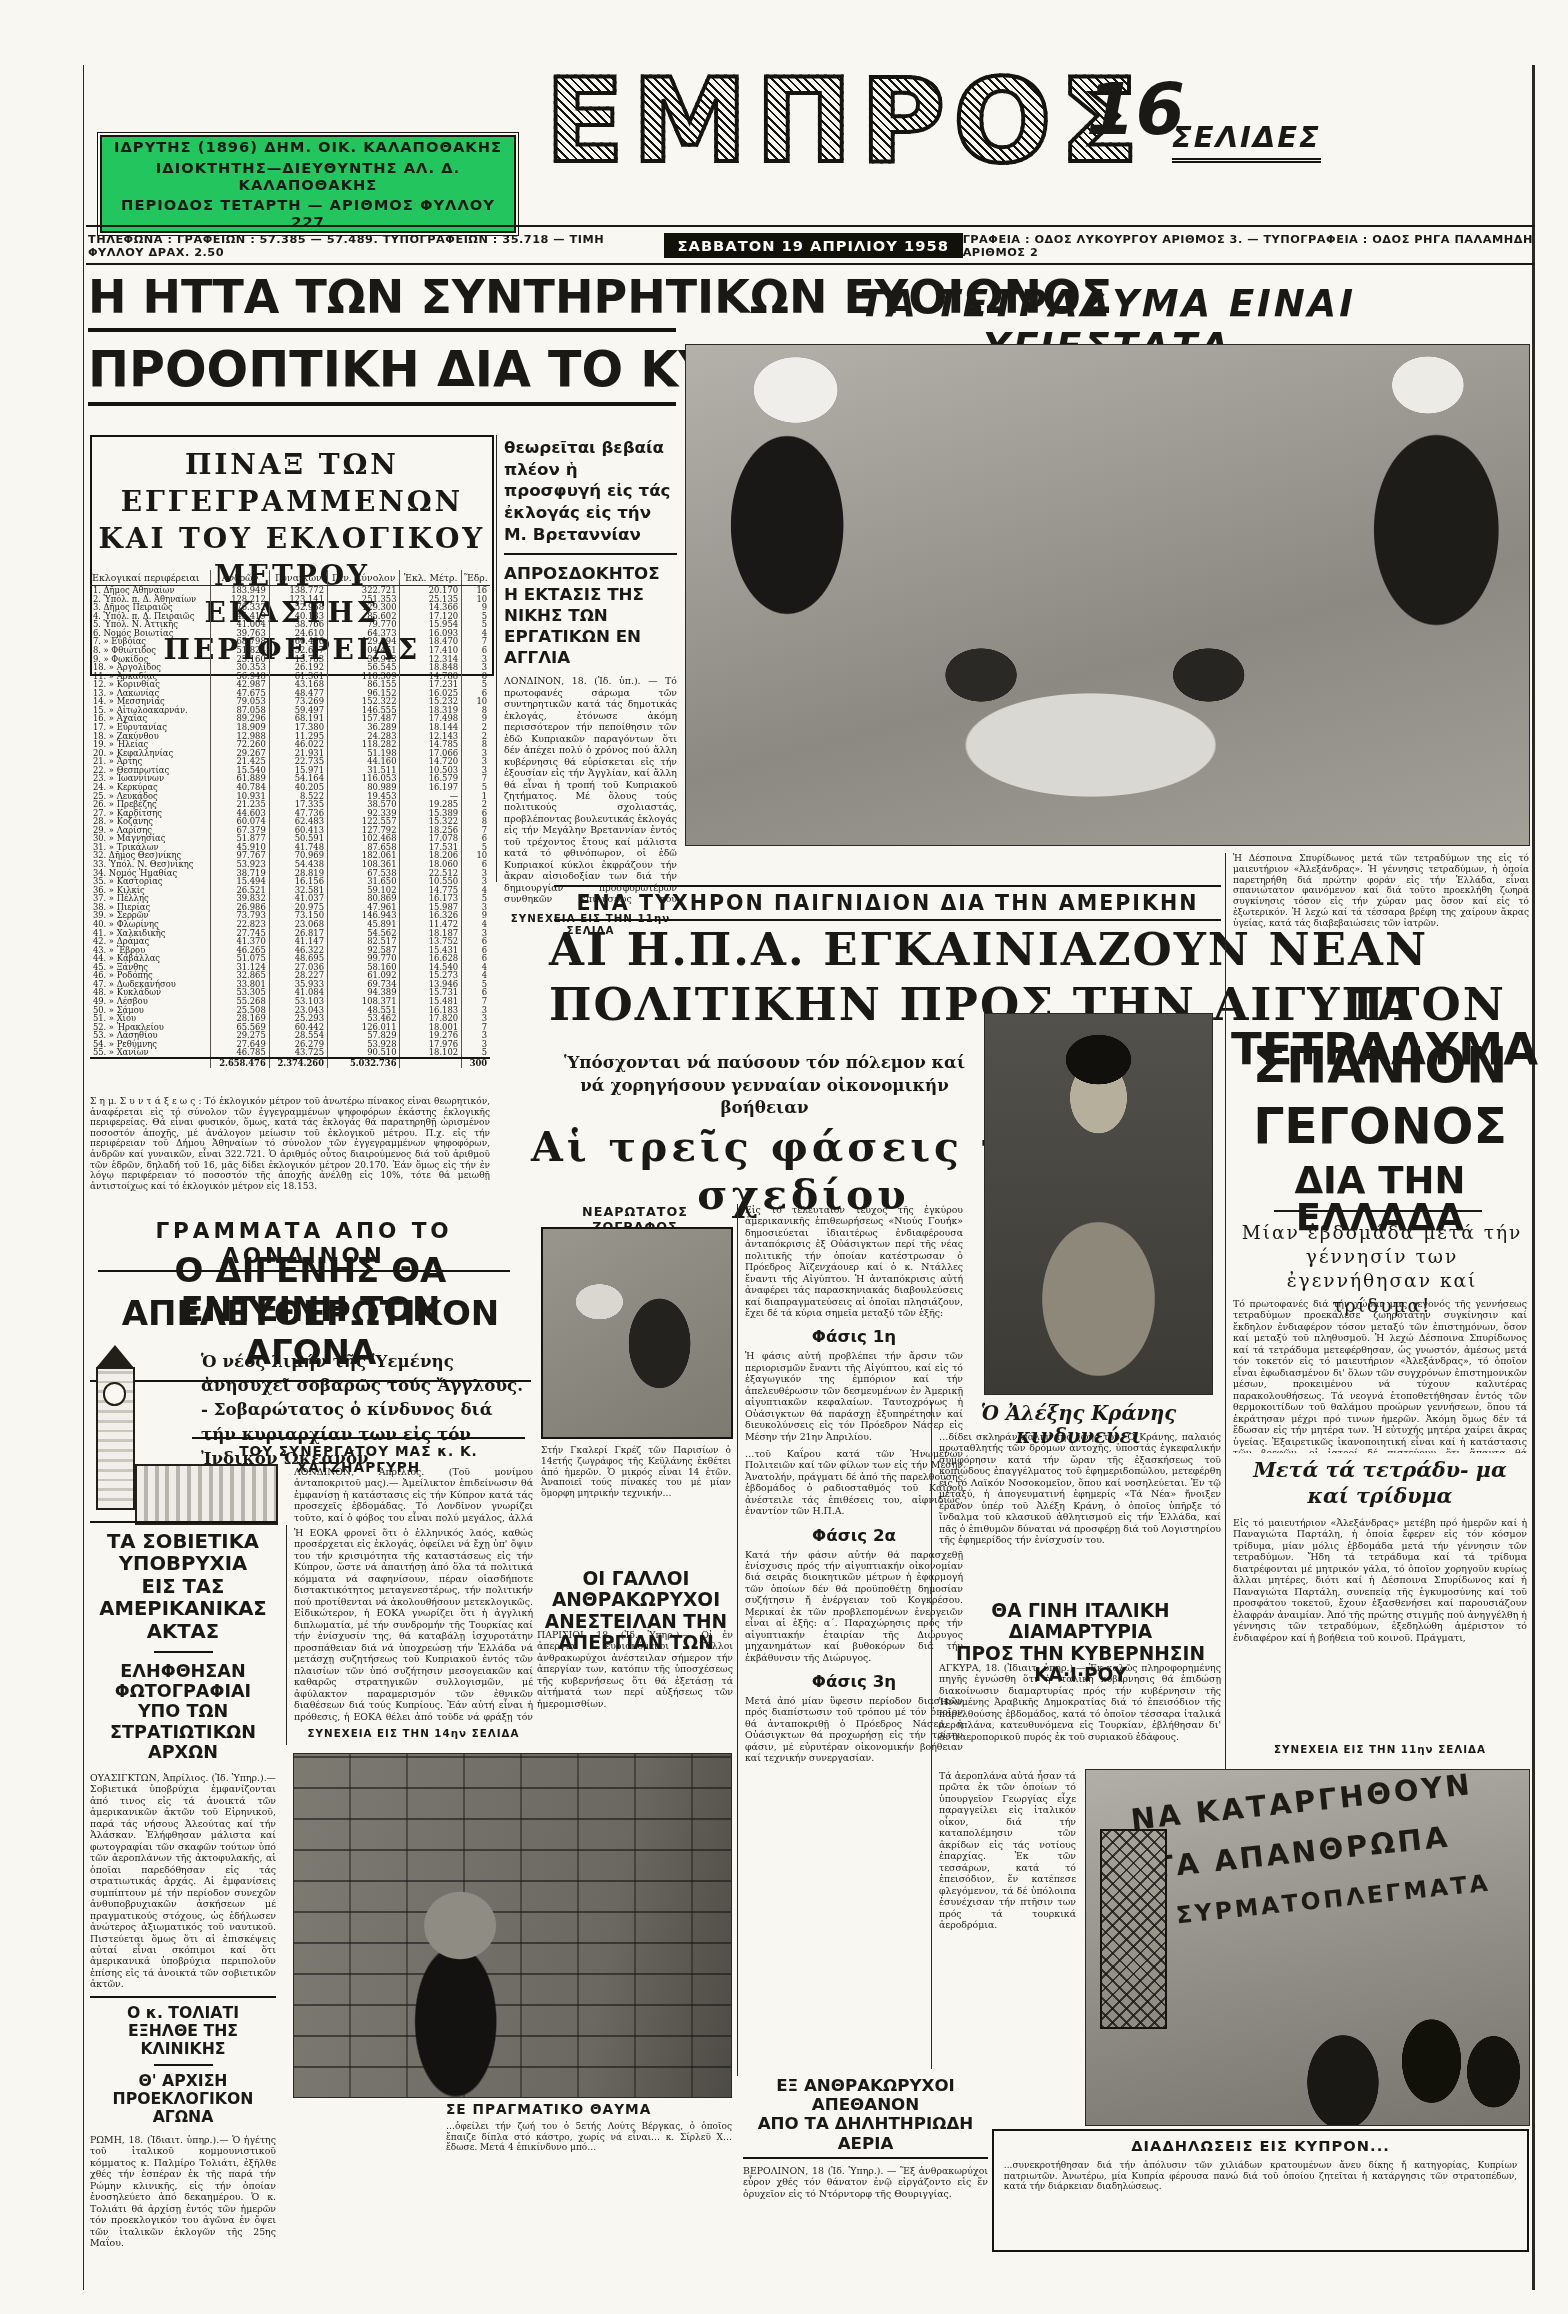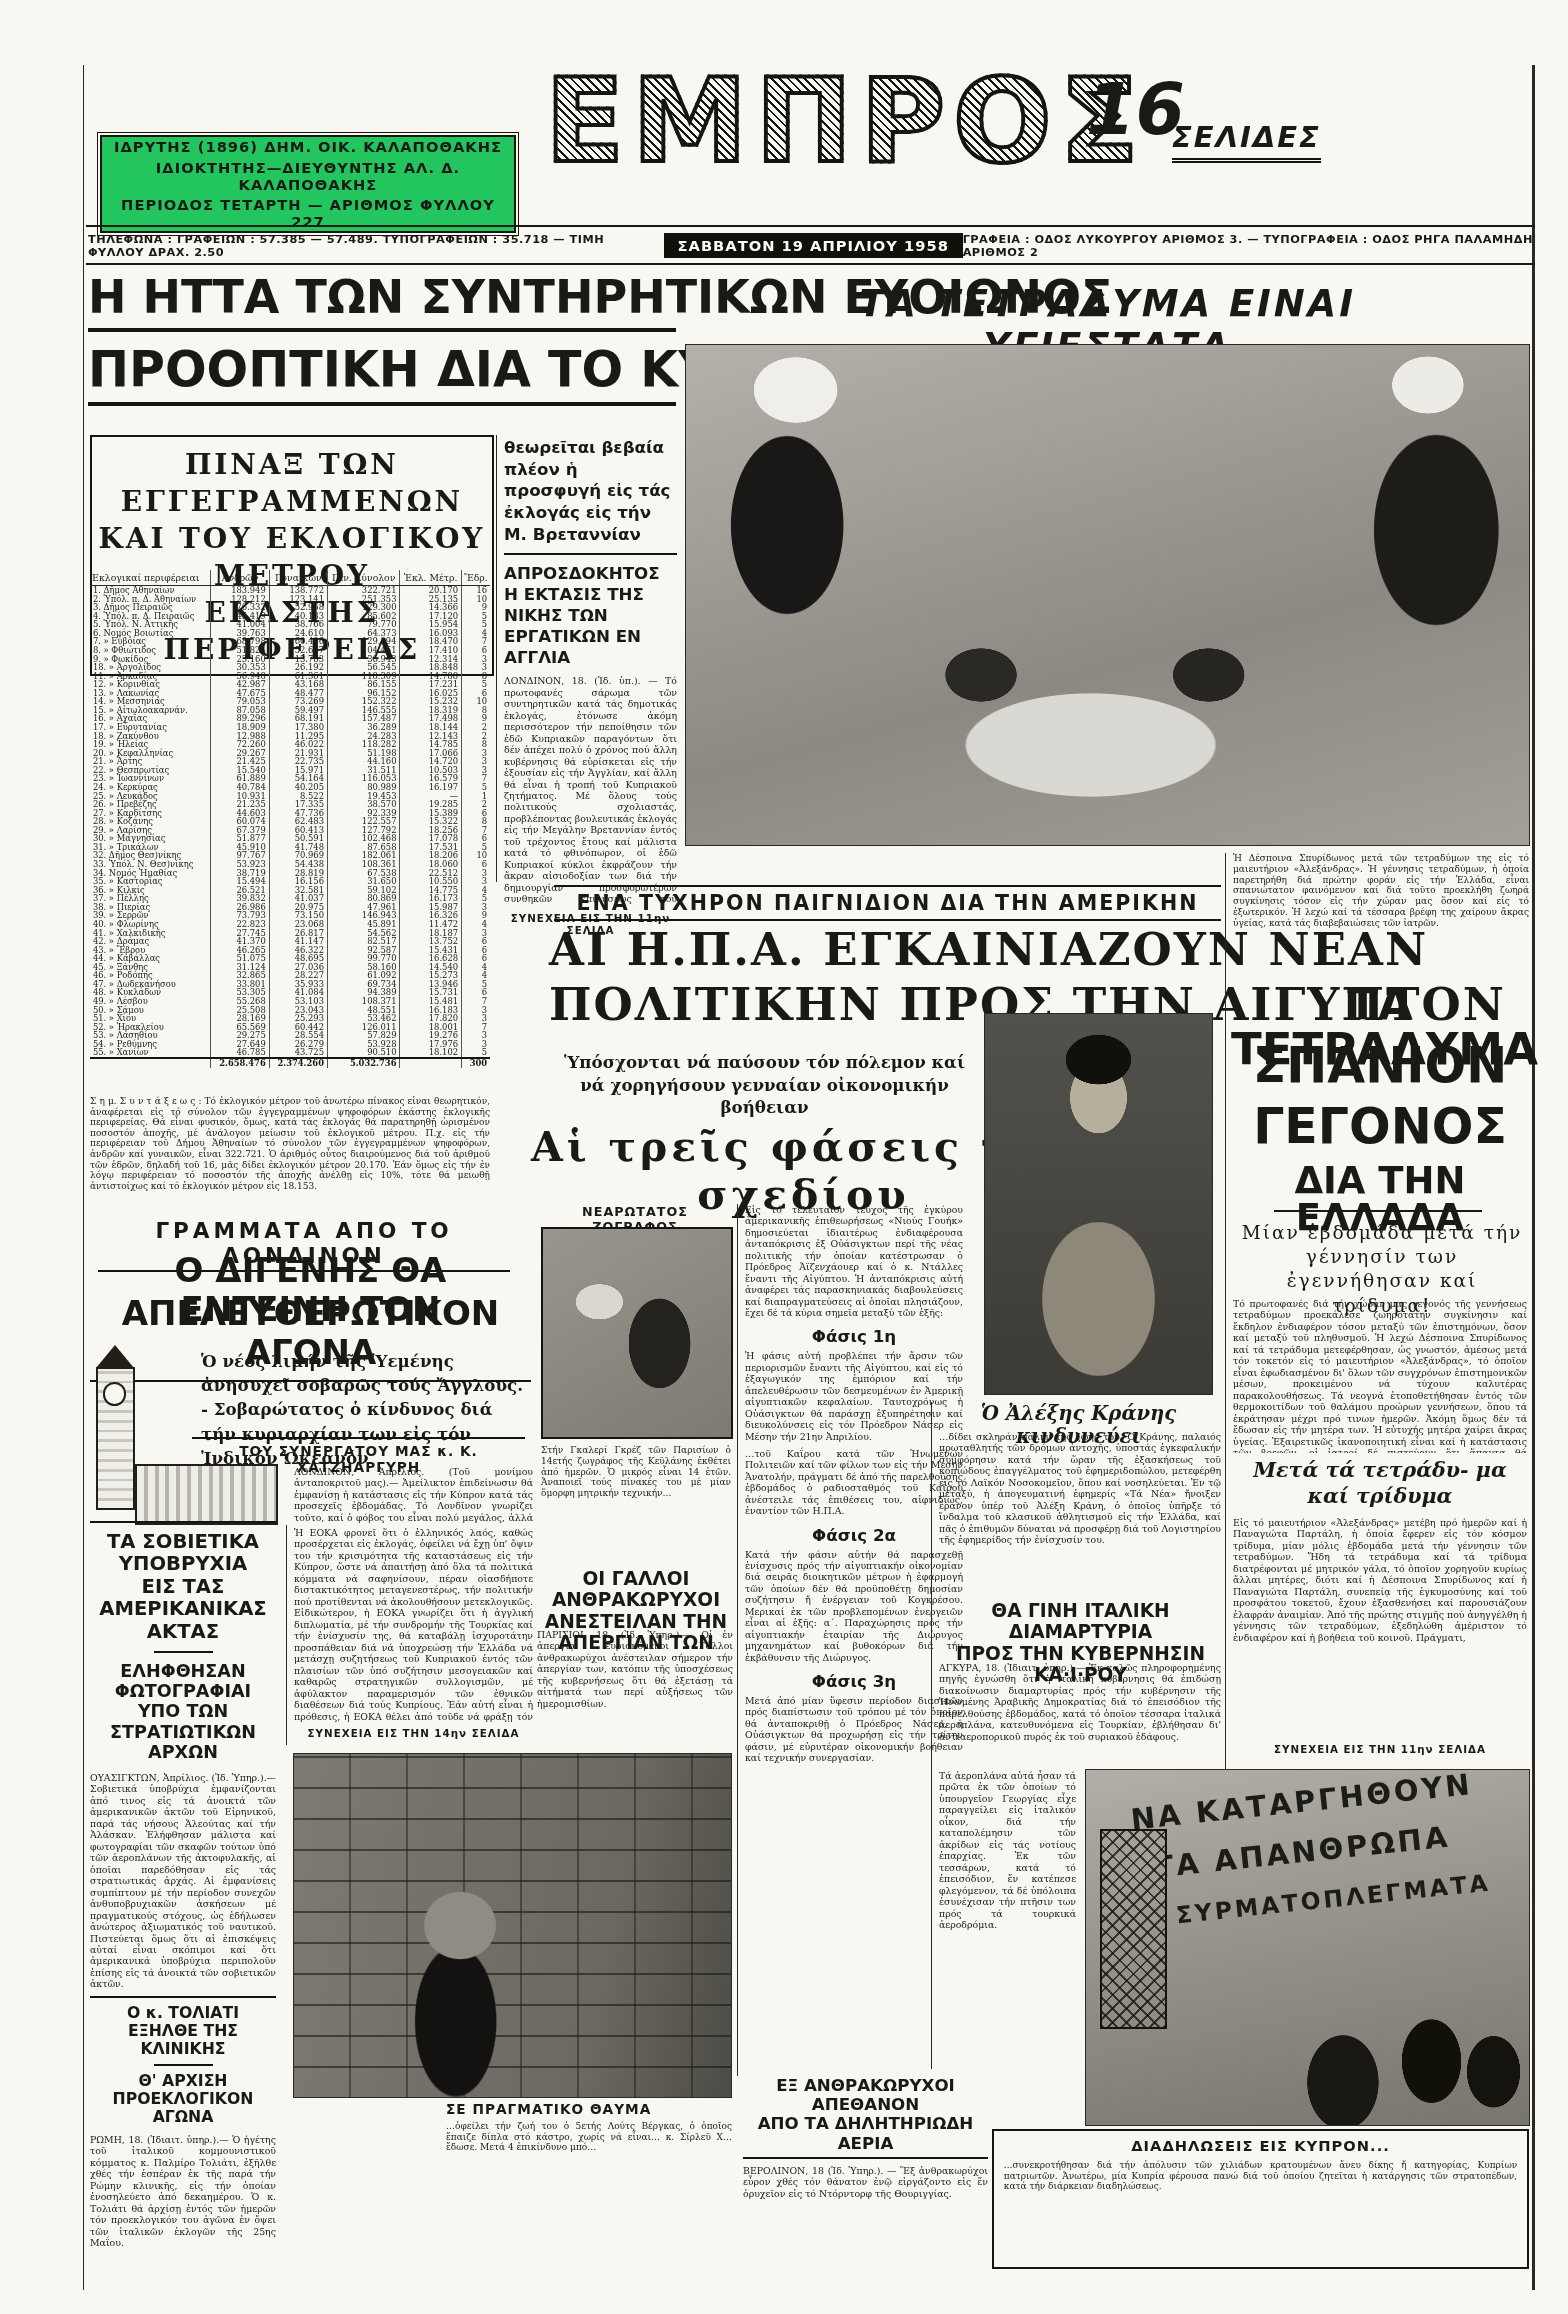--- a/index.html
+++ b/index.html
@@ -671,21 +671,21 @@
   <div class="abs cont" style="left:1233px;top:1743px;width:294px;">ΣΥΝΕΧΕΙΑ ΕΙΣ ΤΗΝ 11ην ΣΕΛΙΔΑ</div>
 
   <div class="abs photo demoart" style="left:1086px;top:1770px;width:443px;height:355px;">
     <div class="abs" style="left:49px;top:13.7px;width:353px;transform:rotate(-6deg);">
       <div class="bannerline" style="font-size:29px;">ΝΑ ΚΑΤΑΡΓΗΘΟΥΝ</div>
       <div class="bannerline" style="font-size:29px;margin-top:15.7px;margin-left:17.6px;">ΤΑ ΑΠΑΝΘΡΩΠΑ</div>
       <div class="bannerline" style="font-size:23.5px;margin-top:19.6px;margin-left:35px;">ΣΥΡΜΑΤΟΠΛΕΓΜΑΤΑ</div>
     </div>
     <div class="abs towerart" style="left:13.7px;top:59px;width:63px;height:196px;"></div>
   </div>
-  <div class="abs" style="left:992px;top:2129px;width:537px;height:140px;border:2px solid #15140f;padding:5.9px 9.8px;box-sizing:border-box;background:#f8f7f2;">
+  <div class="abs" style="left:992px;top:2129px;width:537px;height:123px;border:2px solid #15140f;padding:5.9px 9.8px;box-sizing:border-box;background:#f8f7f2;">
     <div class="c sans b" style="font-size:14.7px;letter-spacing:1px;">ΔΙΑΔΗΛΩΣΕΙΣ ΕΙΣ ΚΥΠΡΟΝ...</div>
     <div class="capt j" style="margin-top:5.9px;">...συνεκροτήθησαν διά τήν ἀπόλυσιν τῶν χιλιάδων κρατουμένων ἄνευ δίκης ἤ κατηγορίας, Κυπρίων πατριωτῶν. Ἀνωτέρω, μία Κυπρία φέρουσα πανώ διά τοῦ ὁποίου ζητεῖται ἡ κατάργησις τῶν στρατοπέδων, κατά τήν διάρκειαν διαδηλώσεως.</div>
   </div>
 
   <div class="abs c sans b" style="left:98px;top:1218px;width:412px;font-size:21.6px;letter-spacing:3.9px;border-bottom:2px solid #15140f;padding-bottom:2px;">ΓΡΑΜΜΑΤΑ ΑΠΟ ΤΟ ΛΟΝΔΙΝΟΝ</div>
   <div class="abs colhead" style="left:90px;top:1251px;width:441px;font-size:34px;">Ο ΔΙΓΕΝΗΣ ΘΑ ΕΝΤΕΙΝΗ ΤΟΝ</div>
   <div class="abs colhead" style="left:90px;top:1294px;width:441px;font-size:34px;border-bottom:2.9px solid #15140f;padding-bottom:7.8px;">ΑΠΕΛΕΥΘΕΡΩΤΙΚΟΝ ΑΓΩΝΑ</div>
 
   <div class="abs bigben" style="left:90px;top:1349px;width:191px;height:176px;">
     <div class="spire"></div>

